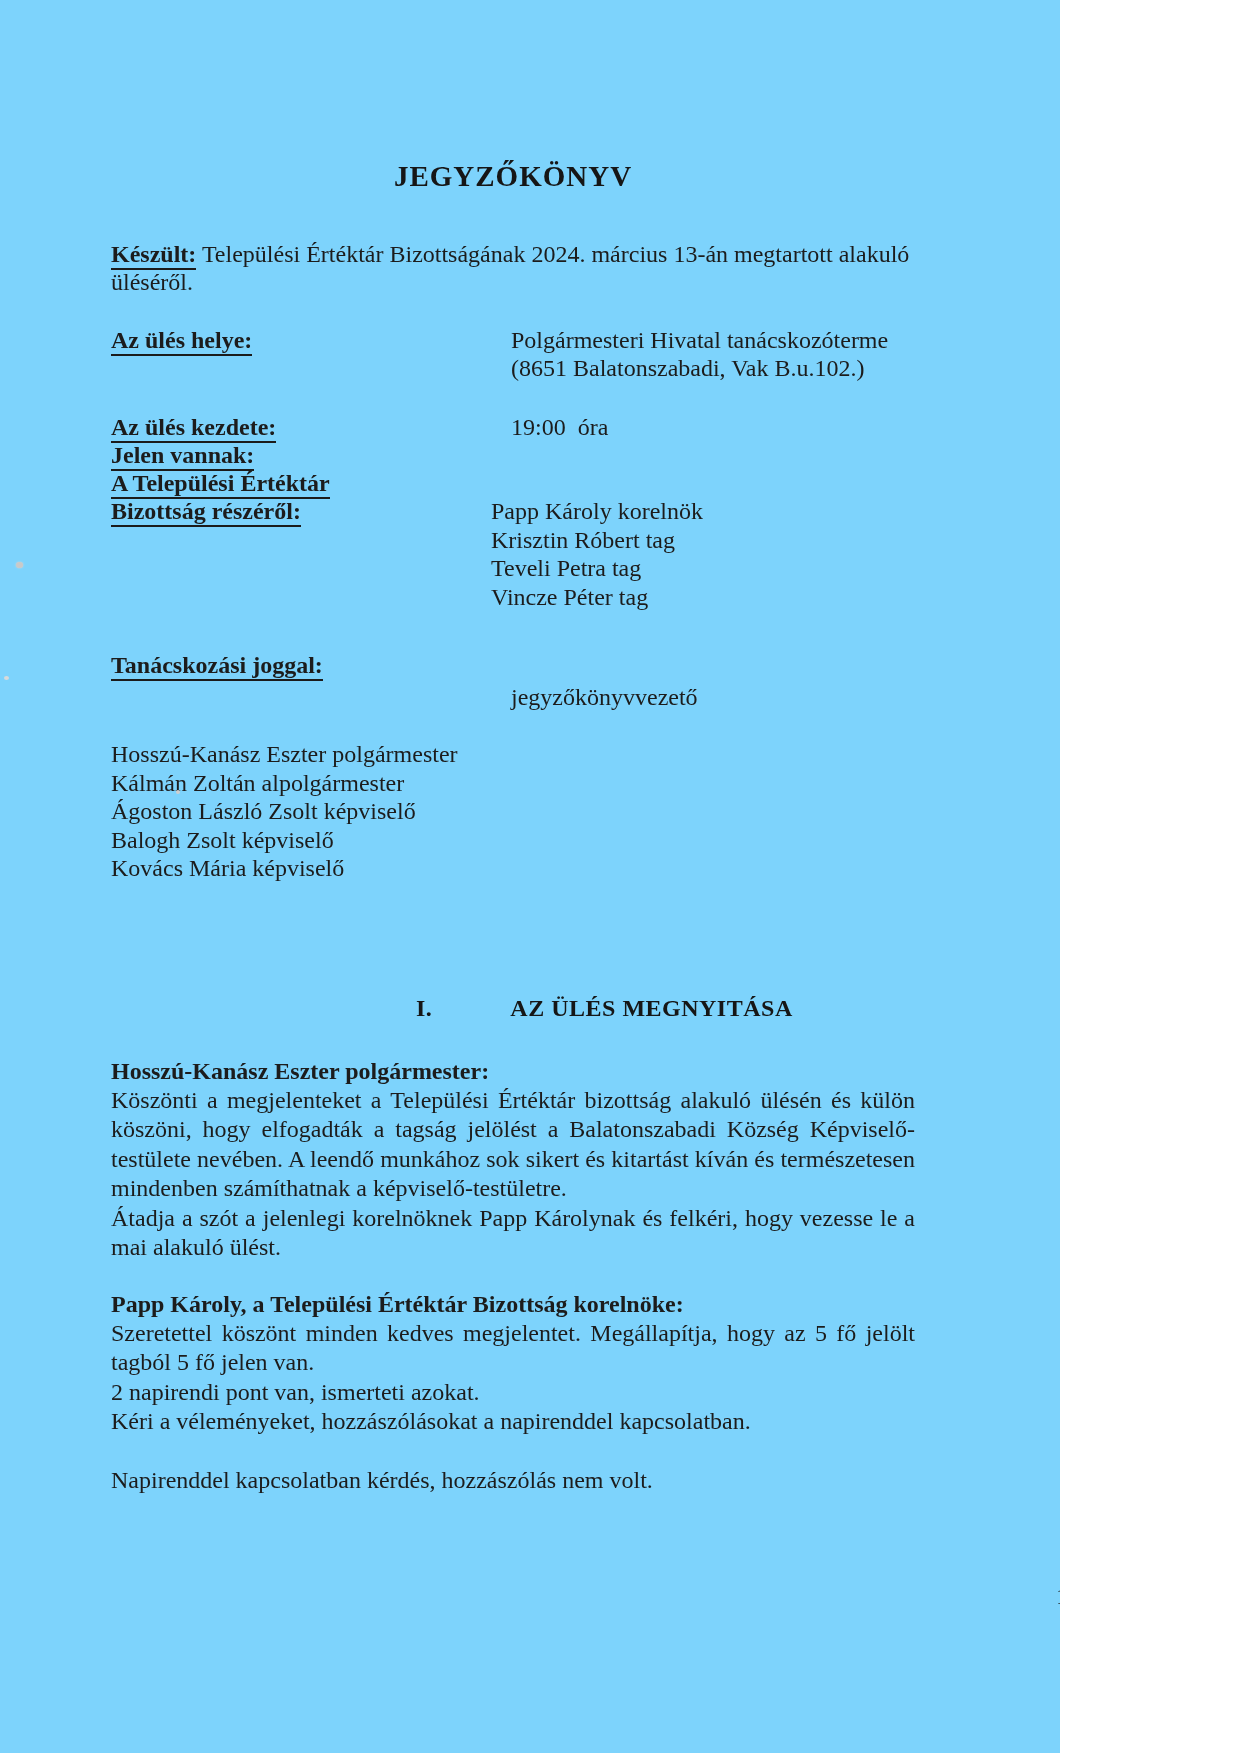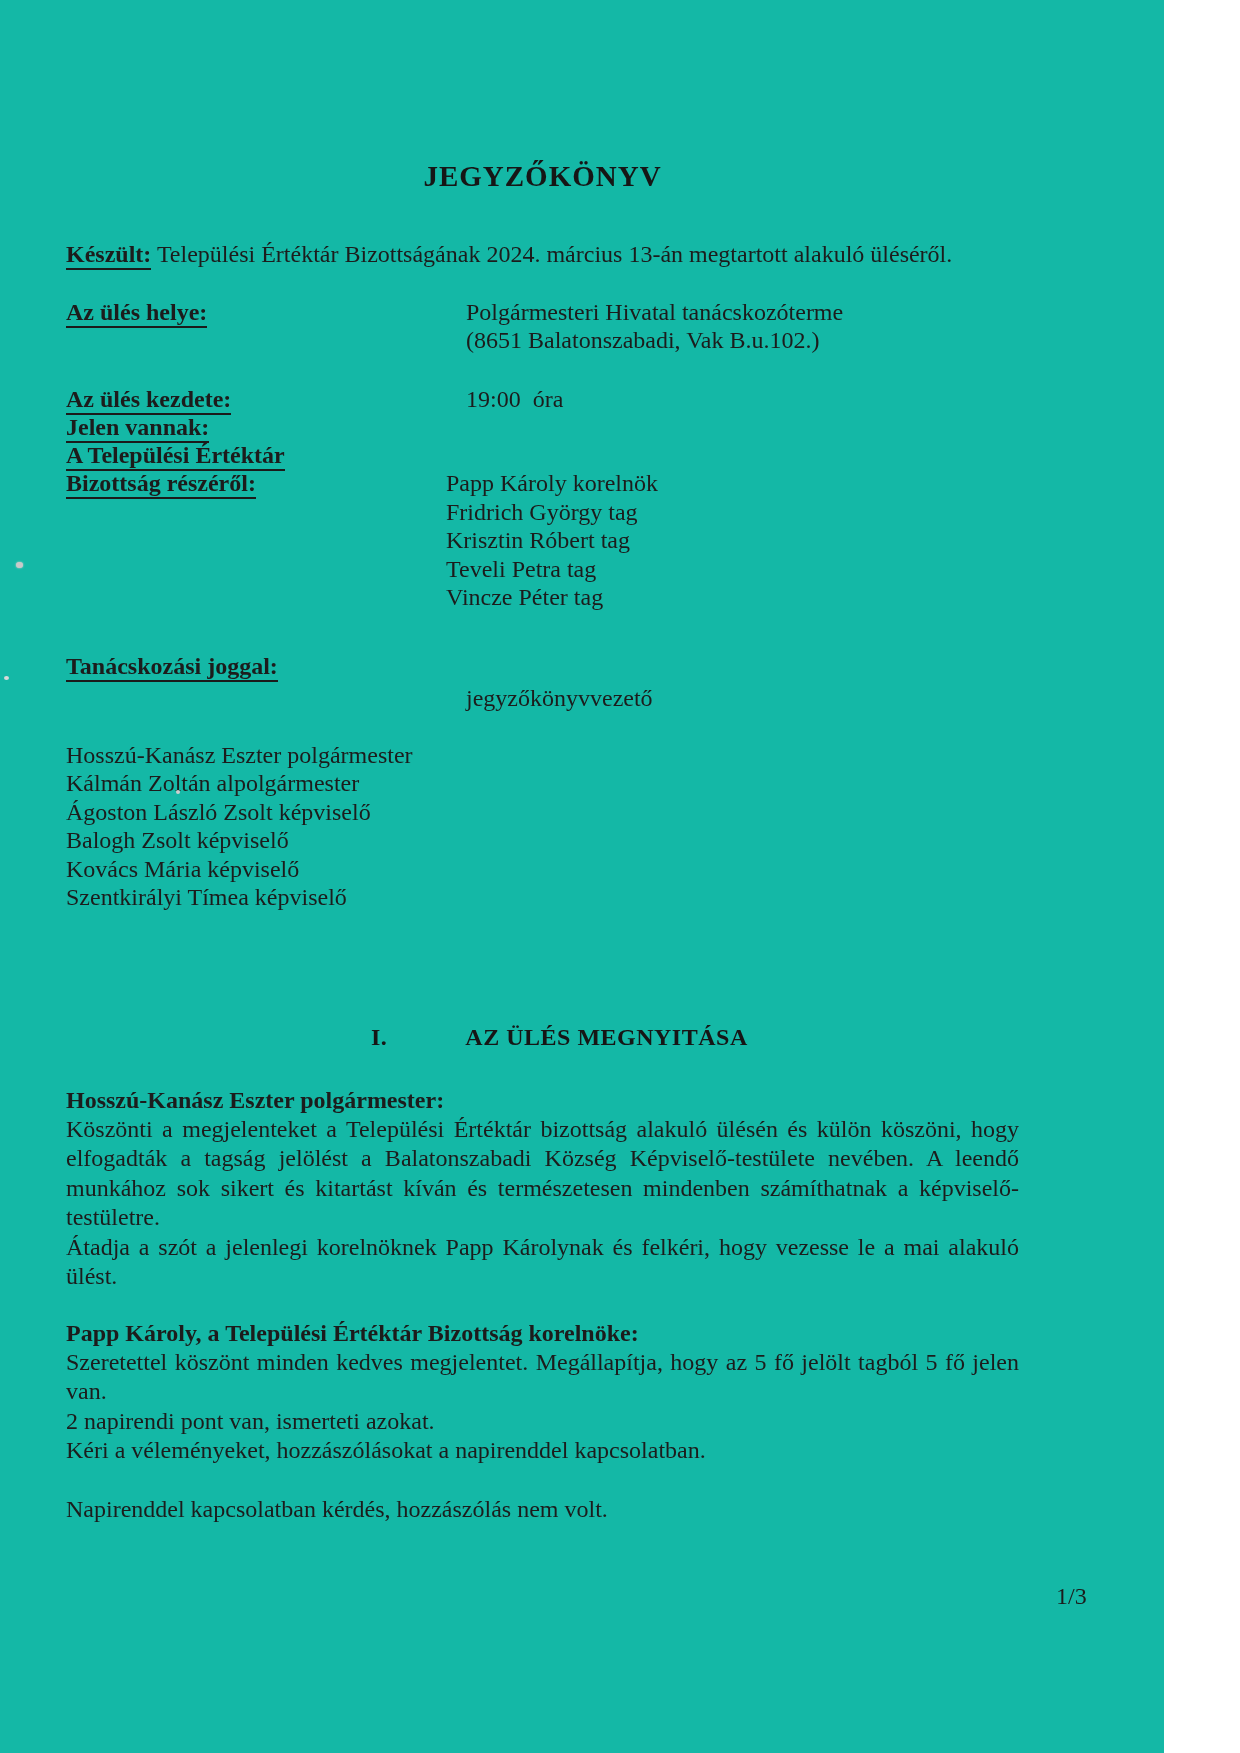--- a/index.html
+++ b/index.html
@@ -1,26 +1,26 @@
 <!DOCTYPE html>
 <html lang="hu"><head>
 <meta charset="utf-8">
 <style>
   html, body { margin: 0; padding: 0; background: #ffffff; }
   .page {
     position: relative;
-    width: 1164px;
+    width: 1060px;
     height: 1753px;
-    background: #14b8a6;
+    background: #7dd3fc;
     font-family: "Liberation Serif", "DejaVu Serif", serif;
     color: #1c1c1c;
     font-size: 24px;
     overflow: hidden;
     box-sizing: border-box;
-    padding: 158px 145px 0 66px;
+    padding: 158px 145px 0 111px;
   }
   .doc-title {
     text-align: center;
     font-weight: bold;
     font-size: 29px;
     letter-spacing: 1px;
     line-height: 36px;
     margin: 0 0 0 0;
     color: #161616;
   }
@@ -120,21 +120,20 @@
   <div class="lh28">
     <span class="lbl-u">A Települési Értéktár</span>
   </div>
 
   <div class="row">
     <div class="lbl-col lh28">
       <span class="lbl-u">Bizottság részéről:</span>
     </div>
     <div class="val-col list">
       <div>Papp Károly korelnök</div>
-      <div>Fridrich György tag</div>
       <div>Krisztin Róbert tag</div>
       <div>Teveli Petra tag</div>
       <div>Vincze Péter tag</div>
     </div>
   </div>
 
   <div class="mt-tan lh28">
     <span class="lbl-u">Tanácskozási joggal:</span>
   </div>
 
@@ -143,21 +142,20 @@
     <div class="val-col">jegyzőkönyvvezető</div>
   </div>
 
   <div class="row mt-megh">
     <div class="val-col list">
       <div>Hosszú-Kanász Eszter polgármester</div>
       <div>Kálmán Zoltán alpolgármester</div>
       <div>Ágoston László Zsolt képviselő</div>
       <div>Balogh Zsolt képviselő</div>
       <div>Kovács Mária képviselő</div>
-      <div>Szentkirályi Tímea képviselő</div>
     </div>
   </div>
 
   <div class="section-heading">
     <span class="numeral">I.</span>
     <span class="heading-text">AZ ÜLÉS MEGNYITÁSA</span>
   </div>
 
   <div class="speaker-name">Hosszú-Kanász Eszter polgármester:</div>
   <p class="para">Köszönti a megjelenteket a Települési Értéktár bizottság alakuló ülésén és külön köszöni, hogy elfogadták a tagság jelölést a Balatonszabadi Község Képviselő-testülete nevében. A leendő munkához sok sikert és kitartást kíván és természetesen mindenben számíthatnak a képviselő-testületre.</p>

